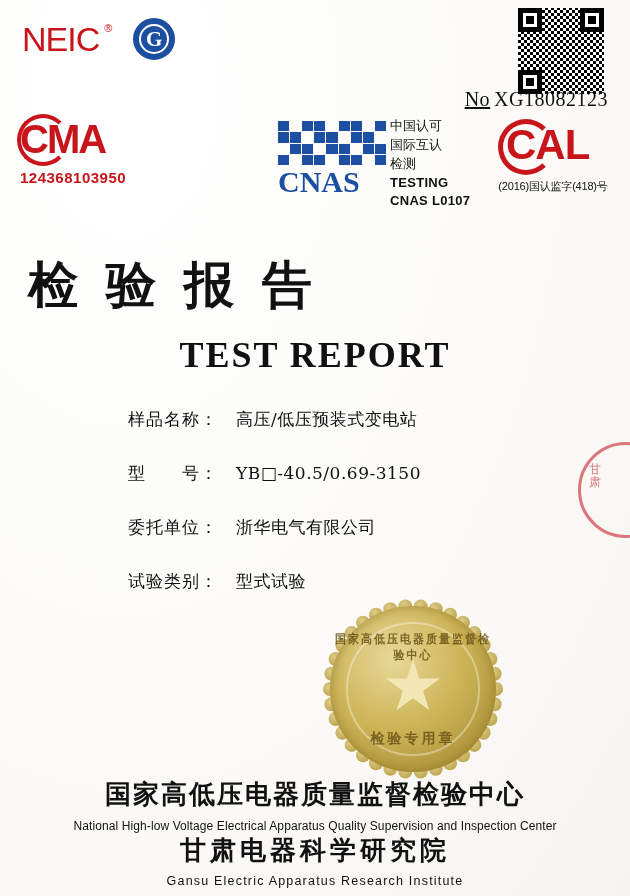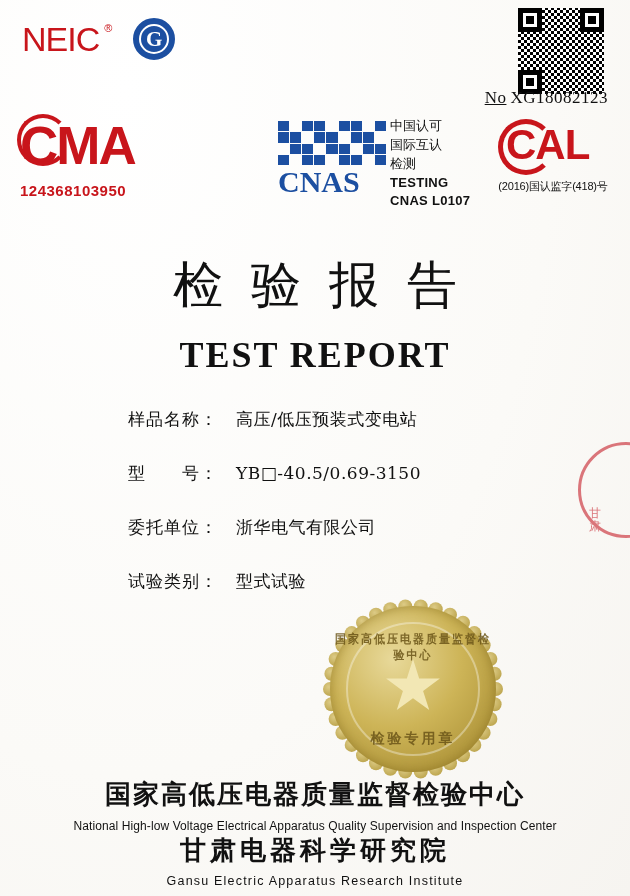--- a/index.html
+++ b/index.html
@@ -95,21 +95,21 @@
     background: #000;
   }
   .qr .tl { top: 0; left: 0; }
   .qr .tr { top: 0; right: 0; }
   .qr .bl { bottom: 0; left: 0; }
 
   .no-line {
     position: absolute;
     top: 88px; right: 22px;
     font-family: "Liberation Serif", serif;
-    font-size: 17px;
+    font-size: 20px;
     color: #111;
     letter-spacing: .5px;
     white-space: nowrap;
   }
   .no-line .nolabel {
     text-decoration: underline;
     margin-right: 4px;
   }
 
   
@@ -121,21 +121,21 @@
 
   
   .cma {
     position: absolute;
     left: 6px; top: 4px;
     width: 124px;
   }
   .cma .cma-text {
     font-family: "Liberation Sans", sans-serif;
     font-weight: bold;
-    font-size: 53px;
+    font-size: 40px;
     color: #c8151b;
     letter-spacing: -2px;
     line-height: 1;
     position: relative;
   }
   .cma .cma-text .c-ring {
     position: absolute;
     left: -3px; top: -5px;
     width: 52px; height: 52px;
     border: 4px solid #c8151b;
@@ -264,23 +264,22 @@
     font-size: 11px;
     color: #111;
     letter-spacing: -.2px;
     white-space: nowrap;
   }
 
   
   .title-cn {
     position: absolute;
     top: 252px; left: 0; right: 0;
-    text-align: center;
     font-family: "DejaVu Serif", serif;
-    font-weight: normal;
+    font-weight: bold;
     font-size: 50px;
     letter-spacing: 28px;
     text-indent: 28px;
     color: #111;
   }
   .title-en {
     position: absolute;
     top: 334px; left: 0; right: 0;
     text-align: center;
     font-family: "Liberation Serif", serif;
@@ -388,21 +387,20 @@
     opacity: .75;
   }
   .edge-stamp span {
     position: absolute;
     left: 8px; top: 18px;
     color: #d04a52;
     font-family: "DejaVu Serif", serif;
     font-size: 12px;
     line-height: 1.1;
     width: 16px;
-    margin-top: 44px;
   }
 
   
   .footer {
     position: absolute;
     left: 0; right: 0;
     bottom: 8px;
     text-align: center;
   }
   .footer .center-cn {

